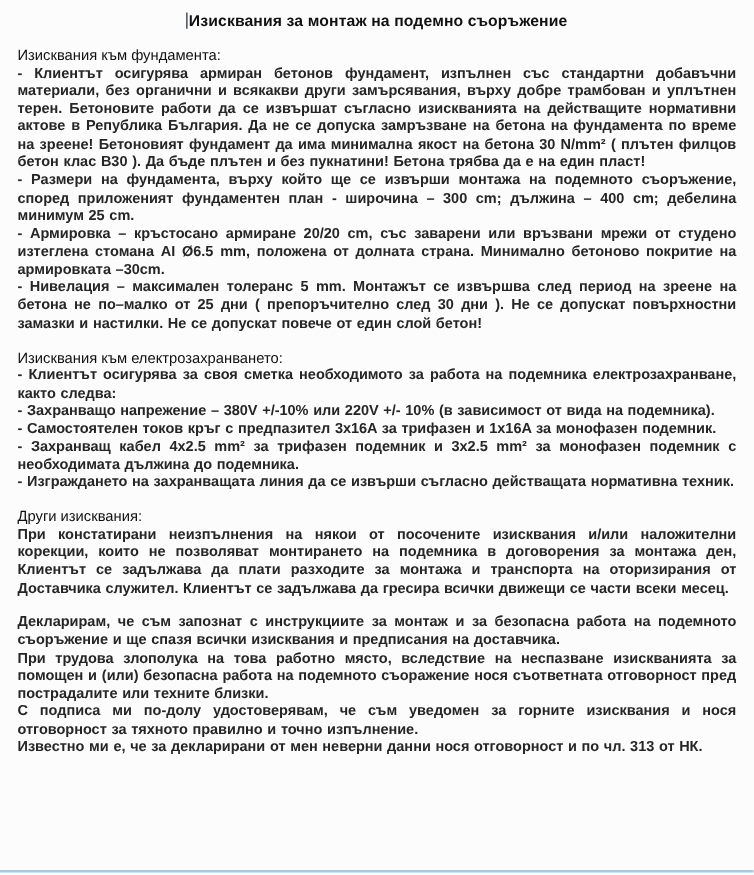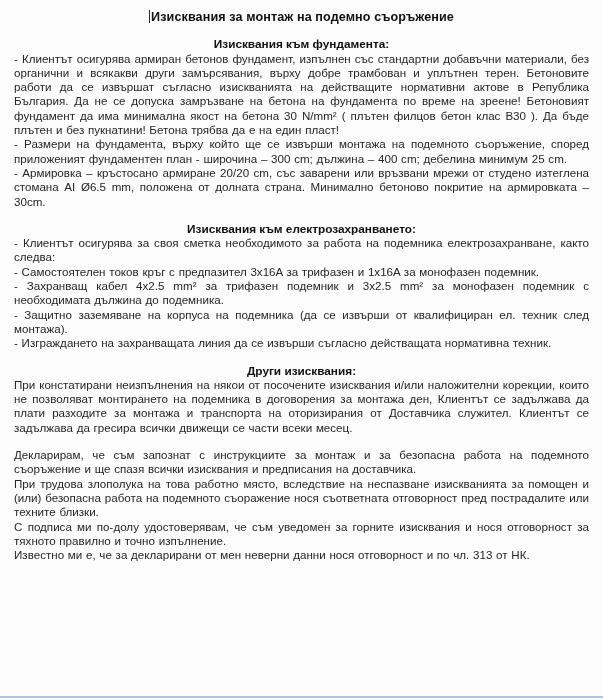--- a/index.html
+++ b/index.html
@@ -26,30 +26,30 @@
     letter-spacing: 0.1px;
   }
   .cursor {
     display: inline-block;
     width: 1px; height: 13px;
     background: var(--cursor, #222c3c);
     vertical-align: -2px;
     margin-right: 1px;
   }
   .section-heading {
-    font-weight: bold;
+    font-weight: normal;
     font-size: 11.8px;
     color: var(--heading, #111111);
     margin-top: 13px;
-    text-align: center;
   }
   .section:first-of-type .section-heading { margin-top: 0; }
   .section p {
     text-align: justify;
     word-spacing: 0.5px;
+    font-weight: bold;
   }
   .section.no-heading { margin-top: 13px; }
   .bottom-edge {
     position: absolute;
     left: 0; right: 0;
     top: 696px;
     height: 2px;
     background: var(--bottom-edge, #a9c6e2);
   }
 </style>
@@ -58,28 +58,29 @@
 
 <div class="page">
 
   <div class="doc-title"><span class="cursor"></span><span>Изисквания за монтаж на подемно съоръжение</span></div>
 
   <div class="section">
     <div class="section-heading">Изисквания към фундамента:</div>
     <p>- Клиентът осигурява армиран бетонов фундамент, изпълнен със стандартни добавъчни материали, без органични и всякакви други замърсявания, върху добре трамбован и уплътнен терен. Бетоновите работи да се извършат съгласно изискванията на действащите нормативни актове в Република България. Да не се допуска замръзване на бетона на фундамента по време на зреене! Бетоновият фундамент да има минимална якост на бетона 30 N/mm² ( плътен филцов бетон клас B30 ). Да бъде плътен и без пукнатини! Бетона трябва да е на един пласт!</p>
     <p>- Размери на фундамента, върху който ще се извърши монтажа на подемното съоръжение, според приложеният фундаментен план - широчина – 300 cm; дължина – 400 cm; дебелина минимум 25 cm.</p>
     <p>- Армировка – кръстосано армиране 20/20 cm, със заварени или връзвани мрежи от студено изтеглена стомана AI Ø6.5 mm, положена от долната страна. Минимално бетоново покритие на армировката –30cm.</p>
+    <p>- Нивелация – максимален толеранс 5 mm. Монтажът се извършва след период на зреене на бетона не по–малко от 25 дни ( препоръчително след 30 дни ). Не се допускат повърхностни замазки и настилки. Не се допускат повече от един слой бетон!</p>
   </div>
 
   <div class="section">
     <div class="section-heading">Изисквания към електрозахранването:</div>
     <p>- Клиентът осигурява за своя сметка необходимото за работа на подемника електрозахранване, както следва:</p>
+    <p>- Захранващо напрежение – 380V +/-10% или 220V +/- 10% (в зависимост от вида на подемника).</p>
     <p>- Самостоятелен токов кръг с предпазител 3x16A за трифазен и 1x16A за монофазен подемник.</p>
     <p>- Захранващ кабел 4x2.5 mm² за трифазен подемник и 3x2.5 mm² за монофазен подемник с необходимата дължина до подемника.</p>
-    <p>- Защитно заземяване на корпуса на подемника (да се извърши от квалифициран ел. техник след монтажа).</p>
     <p>- Изграждането на захранващата линия да се извърши съгласно действащата нормативна техник.</p>
   </div>
 
   <div class="section">
     <div class="section-heading">Други изисквания:</div>
     <p>При констатирани неизпълнения на някои от посочените изисквания и/или наложителни корекции, които не позволяват монтирането на подемника в договорения за монтажа ден, Клиентът се задължава да плати разходите за монтажа и транспорта на оторизирания от Доставчика служител. Клиентът се задължава да гресира всички движещи се части всеки месец.</p>
   </div>
 
   <div class="section no-heading">
     <p>Декларирам, че съм запознат с инструкциите за монтаж и за безопасна работа на подемното съоръжение и ще спазя всички изисквания и предписания на доставчика.</p>

